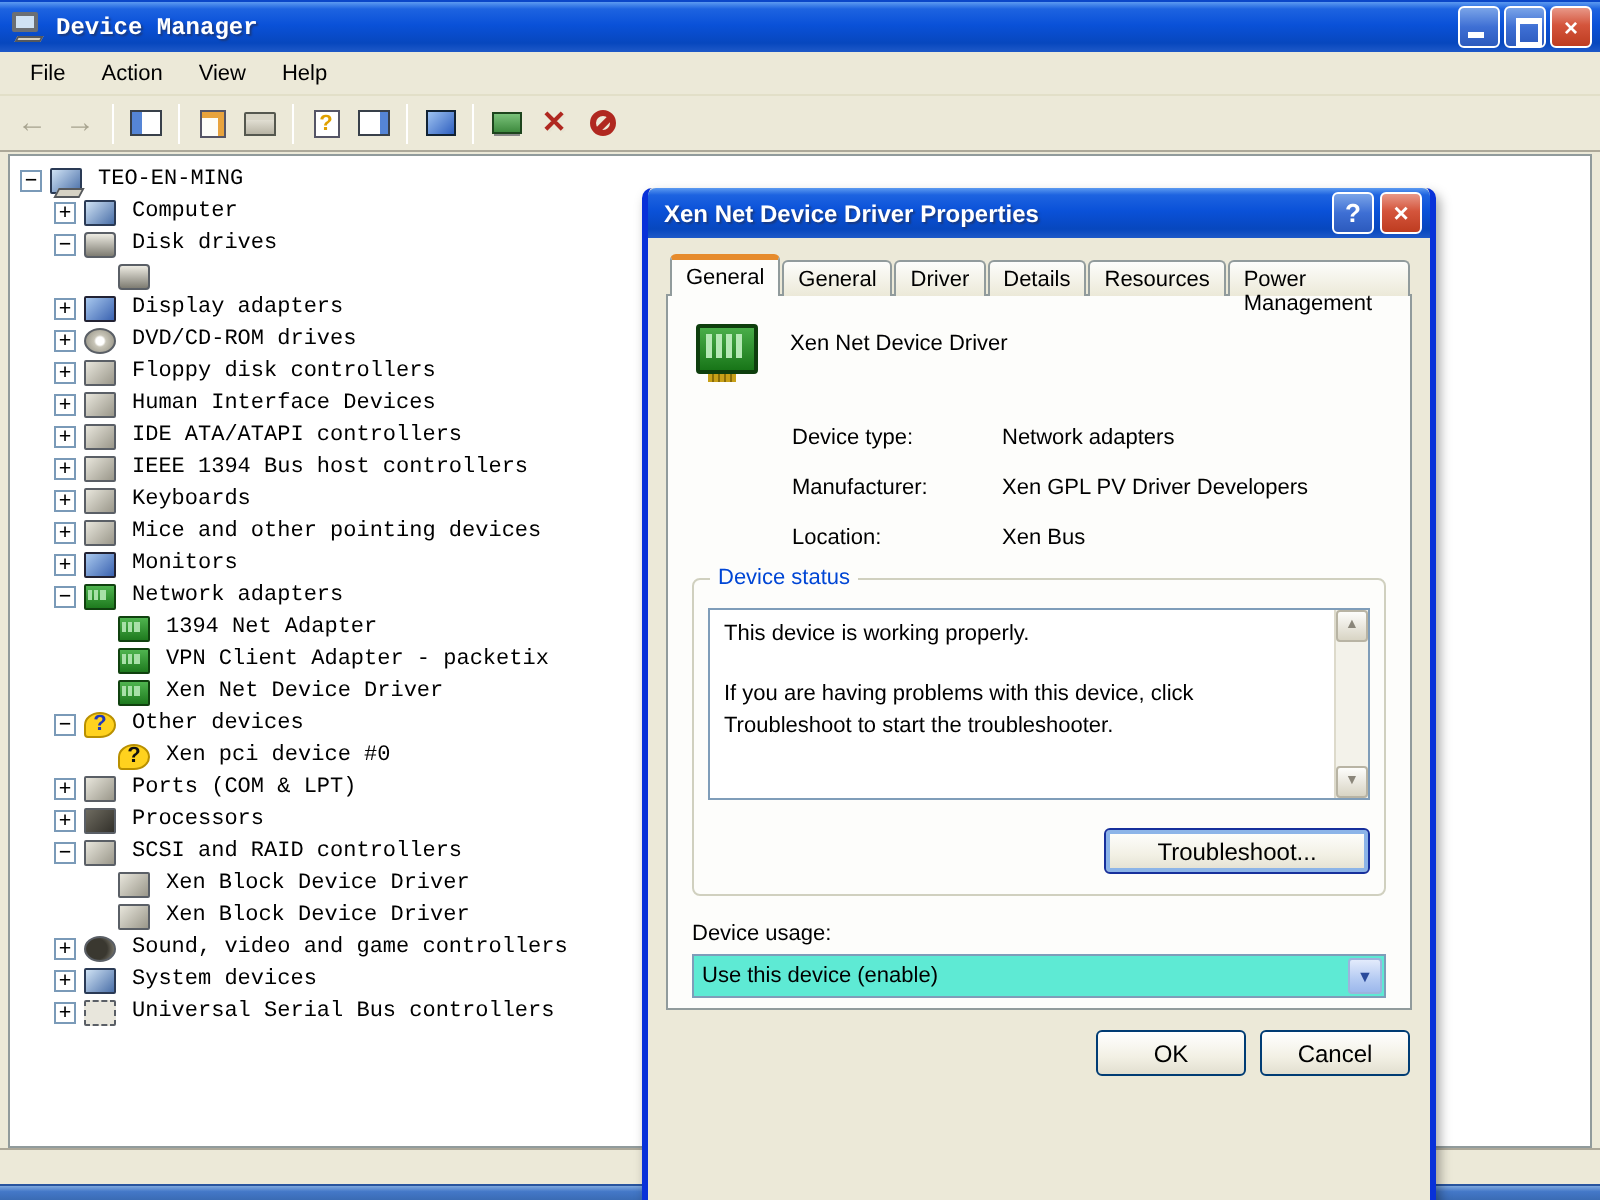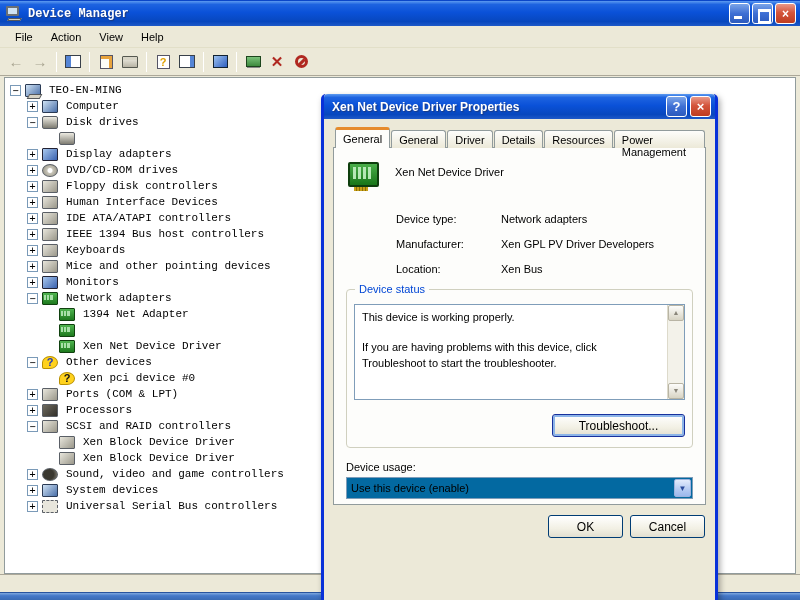--- a/index.html
+++ b/index.html
@@ -106,21 +106,21 @@
   .status-text p { margin-bottom:14px; }
   .v-scrollbar { width:17px; background:#F3F2EA; border-left:1px solid #DDDACB; display:flex; flex-direction:column; justify-content:space-between; }
   .sbtn { height:16px; background:linear-gradient(#FDFDFB,#D8D4C4); border:1px solid #B8B4A4; border-radius:2px; color:#8A867A; font-size:7px; text-align:center; line-height:14px; }
   .ts-row { display:flex; justify-content:flex-end; margin-top:14px; }
   .btn { background:linear-gradient(#FFFFFF,#F2F0E4 60%,#E2DFD0); border:1px solid #003C74; border-radius:3px; font-family:inherit; font-size:12px; padding:3px 10px; }
   .btn.default { box-shadow:inset 0 0 0 2px #8CB4E8; border-color:#17309C; }
   .btn-troubleshoot { width:133px; height:23px; }
 
   .usage { margin-top:13px; }
   .usage-label { margin-bottom:4px; }
-  .combo { height:22px; background:#0369a1; border:1px solid #7F9DB9; display:flex; align-items:center; }
+  .combo { height:22px; background:#5eead4; border:1px solid #7F9DB9; display:flex; align-items:center; }
   .combo-value { flex:1; padding:0 4px; }
   .combo-arrow { width:17px; height:18px; margin:1px; border:1px solid #9DB3DD; border-radius:2px;
     background:linear-gradient(#E3EBFC,#B4CAF2 60%,#9CB8EC); color:#2B4B9B; font-size:8px; text-align:center; line-height:17px; }
 
   .dlg-buttons { display:flex; justify-content:flex-end; gap:7px; padding:10px 1px 0; }
   .btn-ok, .btn-cancel { width:75px; height:23px; }
 
   .dlg-controls { display:flex; gap:3px; }
   .dbtn { width:21px; height:21px; border-radius:3px; border:1px solid #fff; display:flex; align-items:center; justify-content:center; color:#fff; font-weight:bold; font-size:13px;
     background:linear-gradient(180deg,#7AA4E8 0%,#3E6FD4 50%,#2C5ABD 100%); }
@@ -279,20 +279,21 @@
 
   <div class="tree-row" style="padding-left: 39px;">
     <span class="expand hidden"></span>
     <span class="ticon i-nic"></span>
     <span class="tlabel">1394 Net Adapter</span>
   </div>
 
   <div class="tree-row" style="padding-left: 39px;">
     <span class="expand hidden"></span>
     <span class="ticon i-nic"></span>
+    <span class="tlabel">VPN Client Adapter - packetix</span>
   </div>
 
   <div class="tree-row" style="padding-left: 39px;">
     <span class="expand hidden"></span>
     <span class="ticon i-nic"></span>
     <span class="tlabel">Xen Net Device Driver</span>
   </div>
 
   <div class="tree-row" style="padding-left: 22px;">
     <span class="expand">−</span>

